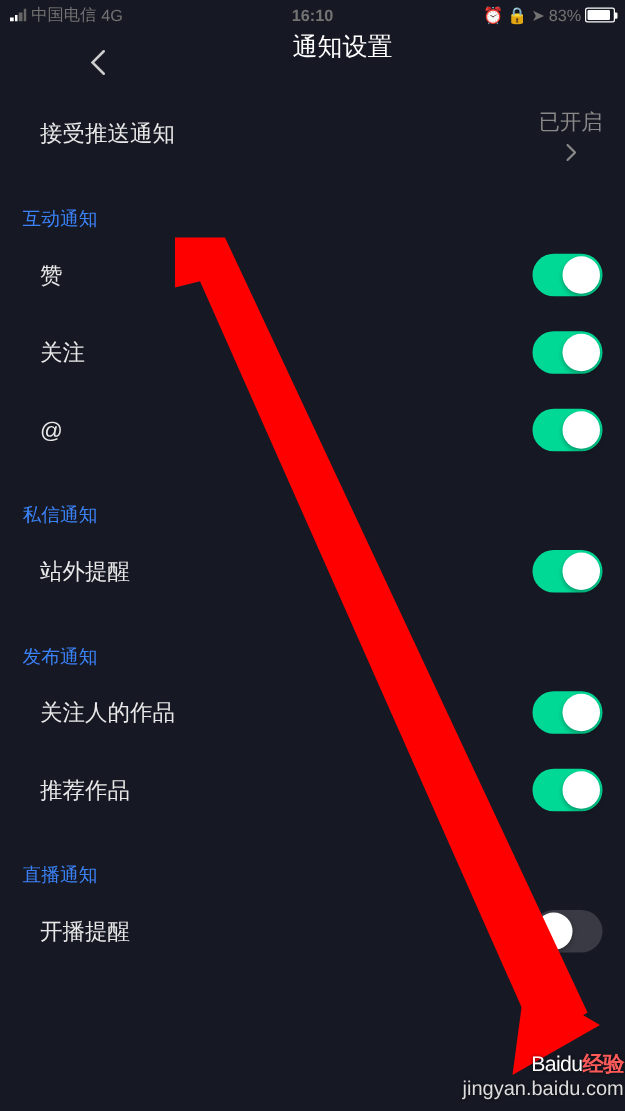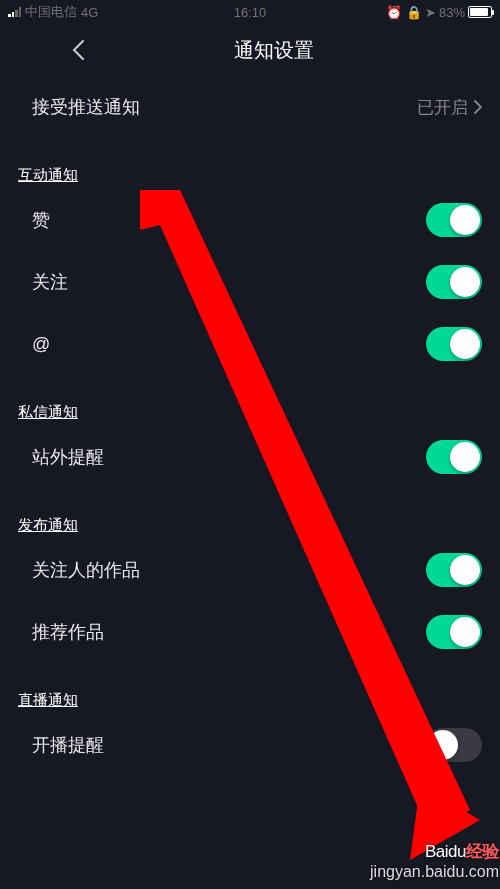--- a/index.html
+++ b/index.html
@@ -28,21 +28,21 @@
     }
     .status-left {
       display: flex;
       align-items: center;
       gap: 4px;
     }
     .status-center {
       position: absolute;
       left: 50%;
       transform: translateX(-50%);
-      font-weight: 400;
+      font-weight: 700;
     }
     .status-right {
       display: flex;
       align-items: center;
       gap: 3px;
     }
     .signal-bars {
       display: flex;
       align-items: flex-end;
       gap: 1px;
@@ -77,21 +77,20 @@
     .battery-fill {
       height: 8px;
       background: #fff;
       margin: 0 1px;
       border-radius: 1px;
       width: 83%;
     }
     .nav-bar {
       height: 52px;
       display: flex;
-      align-items: center;
       justify-content: center;
       position: relative;
       margin-left: 48px;
     }
     .back-btn {
       position: absolute;
       left: 15px;
       top: 50%;
       transform: translateY(-50%);
       width: 30px;
@@ -120,27 +119,27 @@
       font-size: 18px;
       color: #e8e8e8;
     }
     .row-value {
       display: flex;
       align-items: center;
       gap: 6px;
       color: #888;
       font-size: 17px;
       cursor: pointer;
+      flex-direction: column;
     }
     .section-header {
       font-size: 15px;
-      color: #ffffff;
+      color: #3b82f6;
       padding-top: 28px;
       padding-bottom: 4px;
-      text-decoration: underline;
     }
     .toggle {
       width: 56px;
       height: 34px;
       border-radius: 17px;
       position: relative;
       cursor: pointer;
       transition: background .2s;
     }
     .toggle.on {

